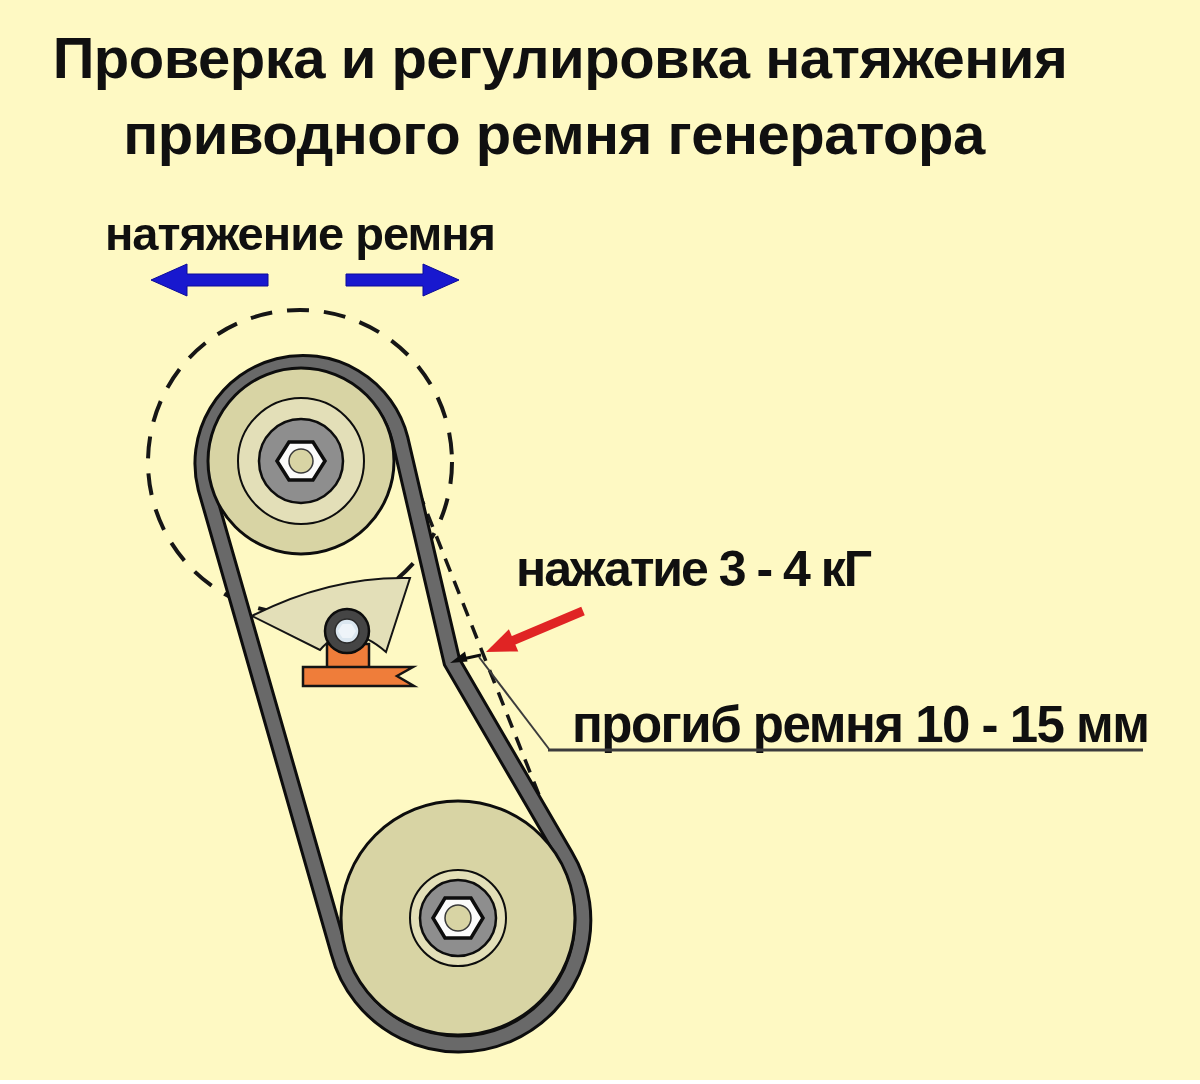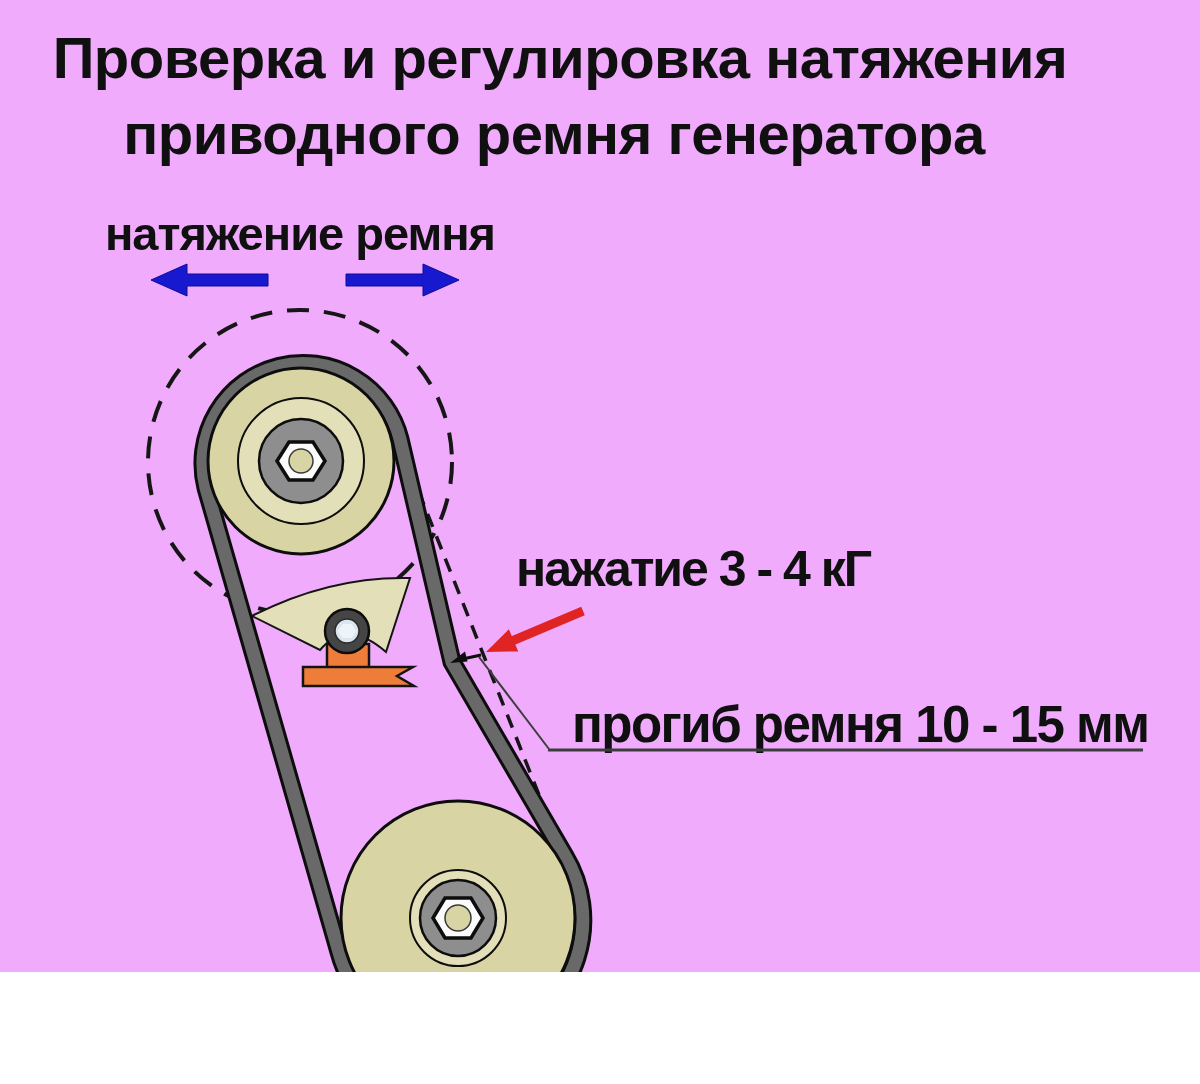--- a/index.html
+++ b/index.html
@@ -1,16 +1,16 @@
 <!DOCTYPE html>
 <html style="--pulley-tan: #d8d4a4; --pulley-tan-light: #e3dfb8; --hub-gray: #8e8e8e; --belt-gray: #696969; --arrow-blue: #1818cf; --arrow-red: #e02424; --bracket-orange: #ef7d3a; --roller-blue: #dbe7f0; --ink: #101010;"><head>
 <meta charset="utf-8">
 <style>
   html,body{margin:0;padding:0;background:#ffffff;}
-  #stage{position:relative;width:1200px;height:972px;background:#f0abfc;overflow:hidden;
+  #stage{position:relative;width:1200px;height:1080px;background:#fef9c3;overflow:hidden;
          font-family:"Liberation Sans",sans-serif;}
   svg{position:absolute;left:0;top:0;}
   .label{font-family:"Liberation Sans",sans-serif;font-weight:bold;fill:#101010;}
   .title-line{font-size:58px;letter-spacing:-0.5px;}
   .tension-label{font-size:47px;letter-spacing:-1px;}
   .pressure-label{font-size:50px;letter-spacing:-2px;}
   .deflection-label{font-size:51px;letter-spacing:-1.5px;}
   .dashed-circle{fill:none;stroke:#161616;stroke-width:4;stroke-dasharray:22 15;}
   .dashed-ghost{fill:none;stroke:#161616;stroke-width:3.5;stroke-dasharray:14 10;}
   .belt-outline{fill:none;stroke:#0d0d0d;stroke-width:19;stroke-linejoin:miter;}

